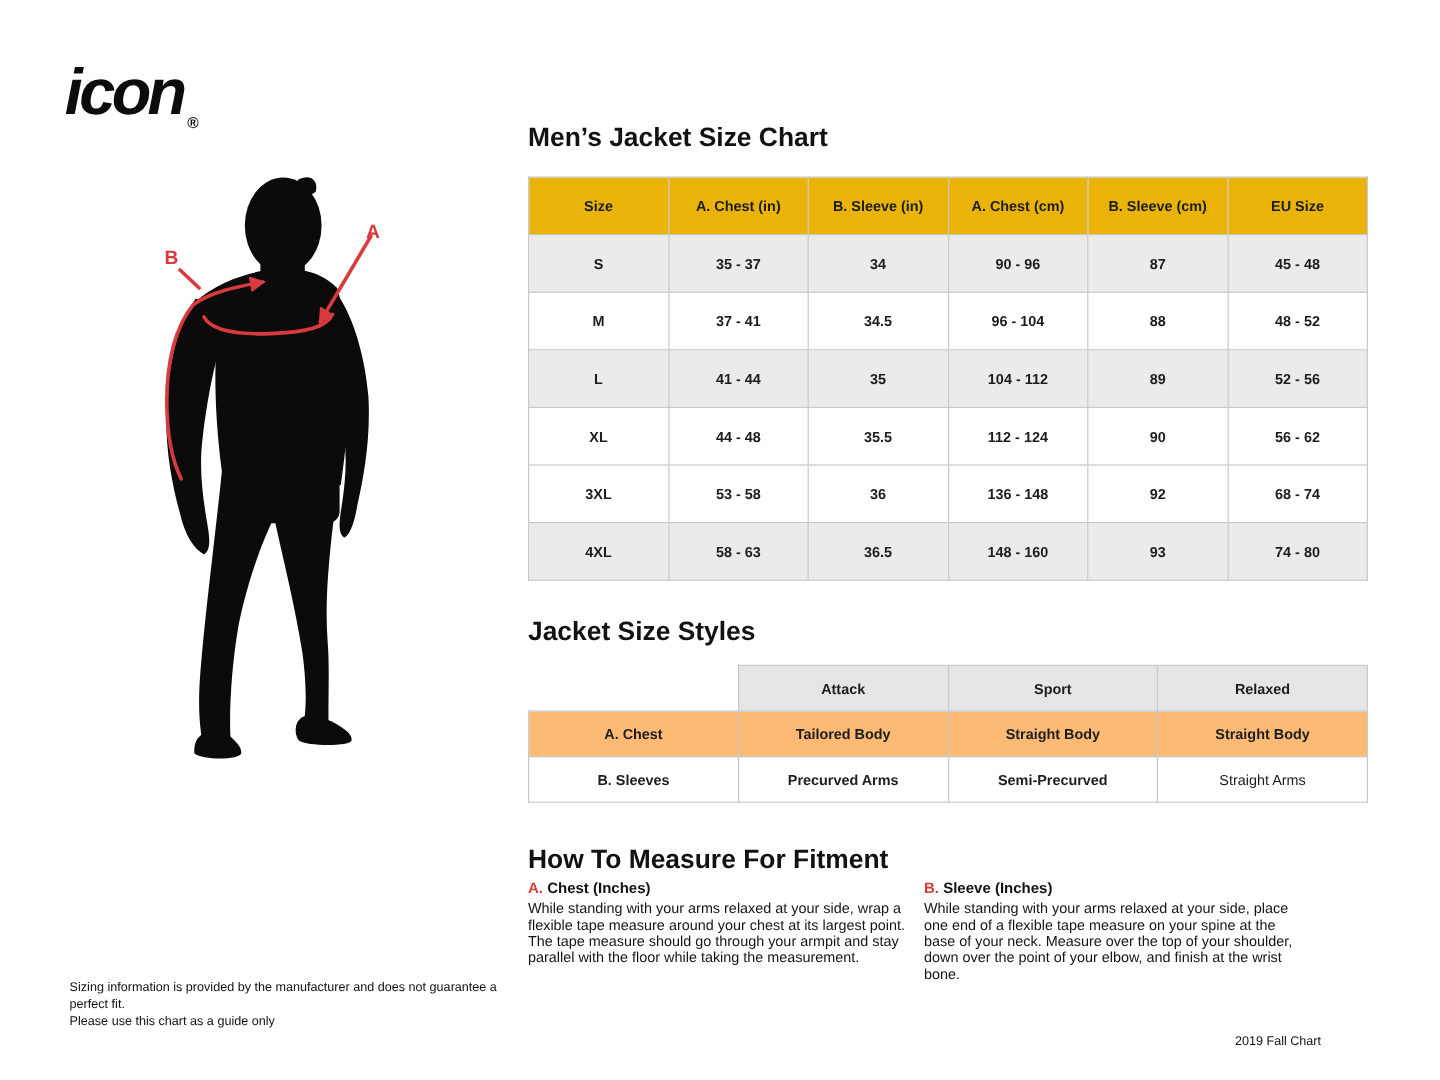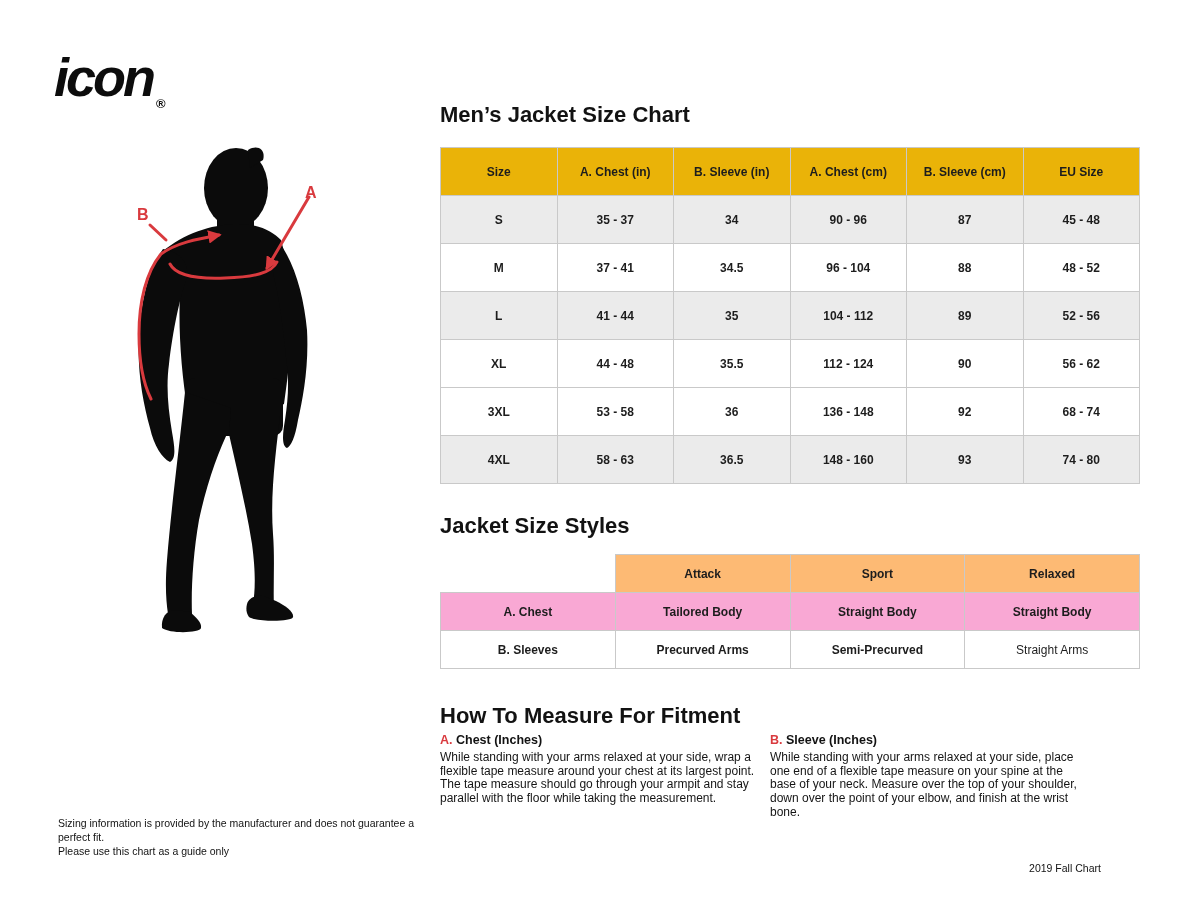--- a/index.html
+++ b/index.html
@@ -35,23 +35,23 @@
     font-size:12px;font-weight:bold;color:#1d1d1d;
   }
   .size-table thead th{background:#eab308}
   .size-table tr.g td{background:#ebebeb}
 
   .styles-table{margin-top:18px}
   .styles-table th,.styles-table td{
     border:1px solid #c9c9c9;height:37px;padding:0;text-align:center;
     font-size:12px;font-weight:bold;color:#1d1d1d;
   }
-  .styles-table th{background:#fdba74}
+  .styles-table th{background:#e5e5e5}
   .styles-table td.blank{border:none;background:#ffffff}
-  .styles-table tr.g td{background:#f9a8d4}
+  .styles-table tr.g td{background:#fdba74}
   .styles-table td.lt{font-weight:normal}
 
   .m-cols{display:flex;margin-top:8px}
   .m-col{font-size:12px;line-height:13.8px;color:#151515}
   .m-col-a{width:328px;margin-right:2px}
   .m-col-b{width:322px}
   .m-head{font-size:12.5px;font-weight:bold;margin-bottom:3px;color:#121212}
   .red{color:#d93a3e}
   .m-body{margin:0}
 

